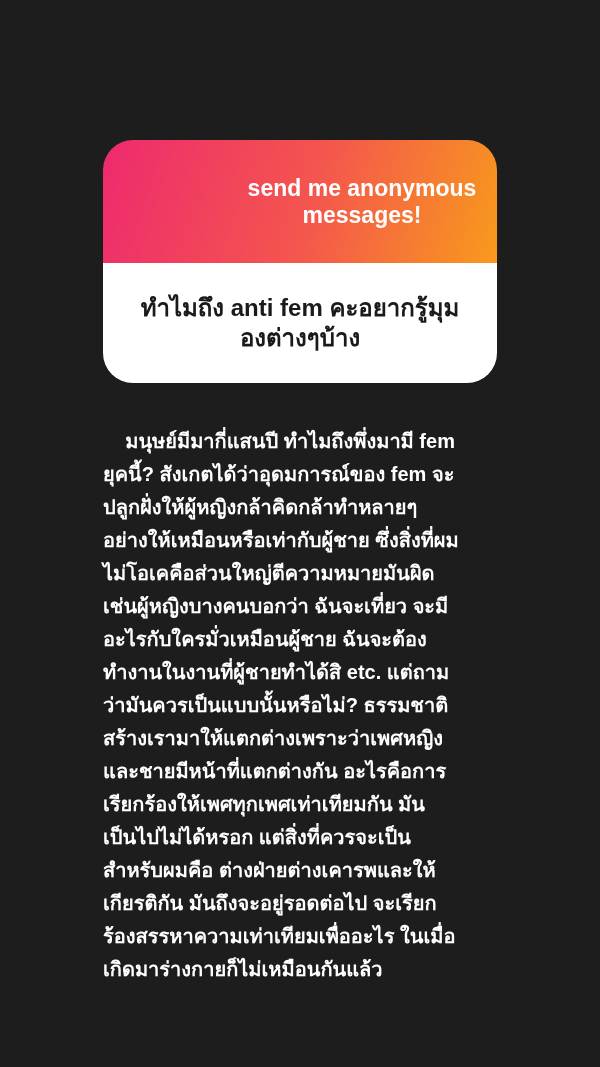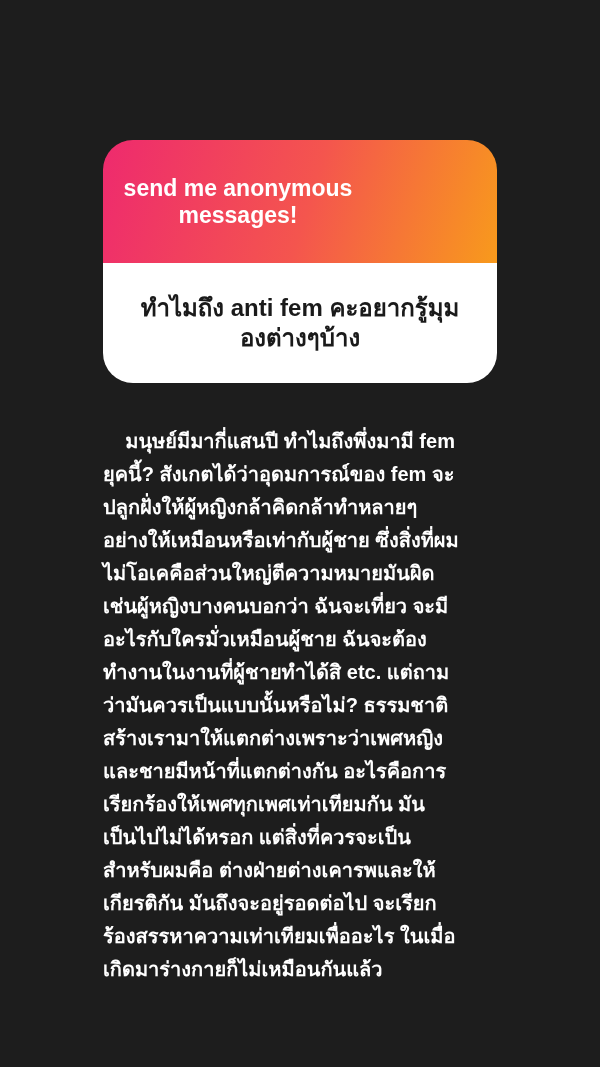--- a/index.html
+++ b/index.html
@@ -27,21 +27,21 @@
     width: 394px;
     border-radius: 30px;
     overflow: hidden;
   }
   .sticker-header {
     height: 123px;
     background: linear-gradient(107deg,
       var(--sticker-grad-start) 0%,
       var(--sticker-grad-mid) 52%,
       var(--sticker-grad-end) 100%);
-    display: flex; align-items: center; justify-content: flex-start;
+    display: flex; align-items: center; justify-content: flex-end;
   }
   .sticker-prompt {
     color: var(--prompt-text);
     font-size: 23px; font-weight: 700;
     line-height: 27px; text-align: center;
     max-width: 270px;
   }
   .sticker-body {
     height: 120px;
     background: var(--sticker-body-bg);

